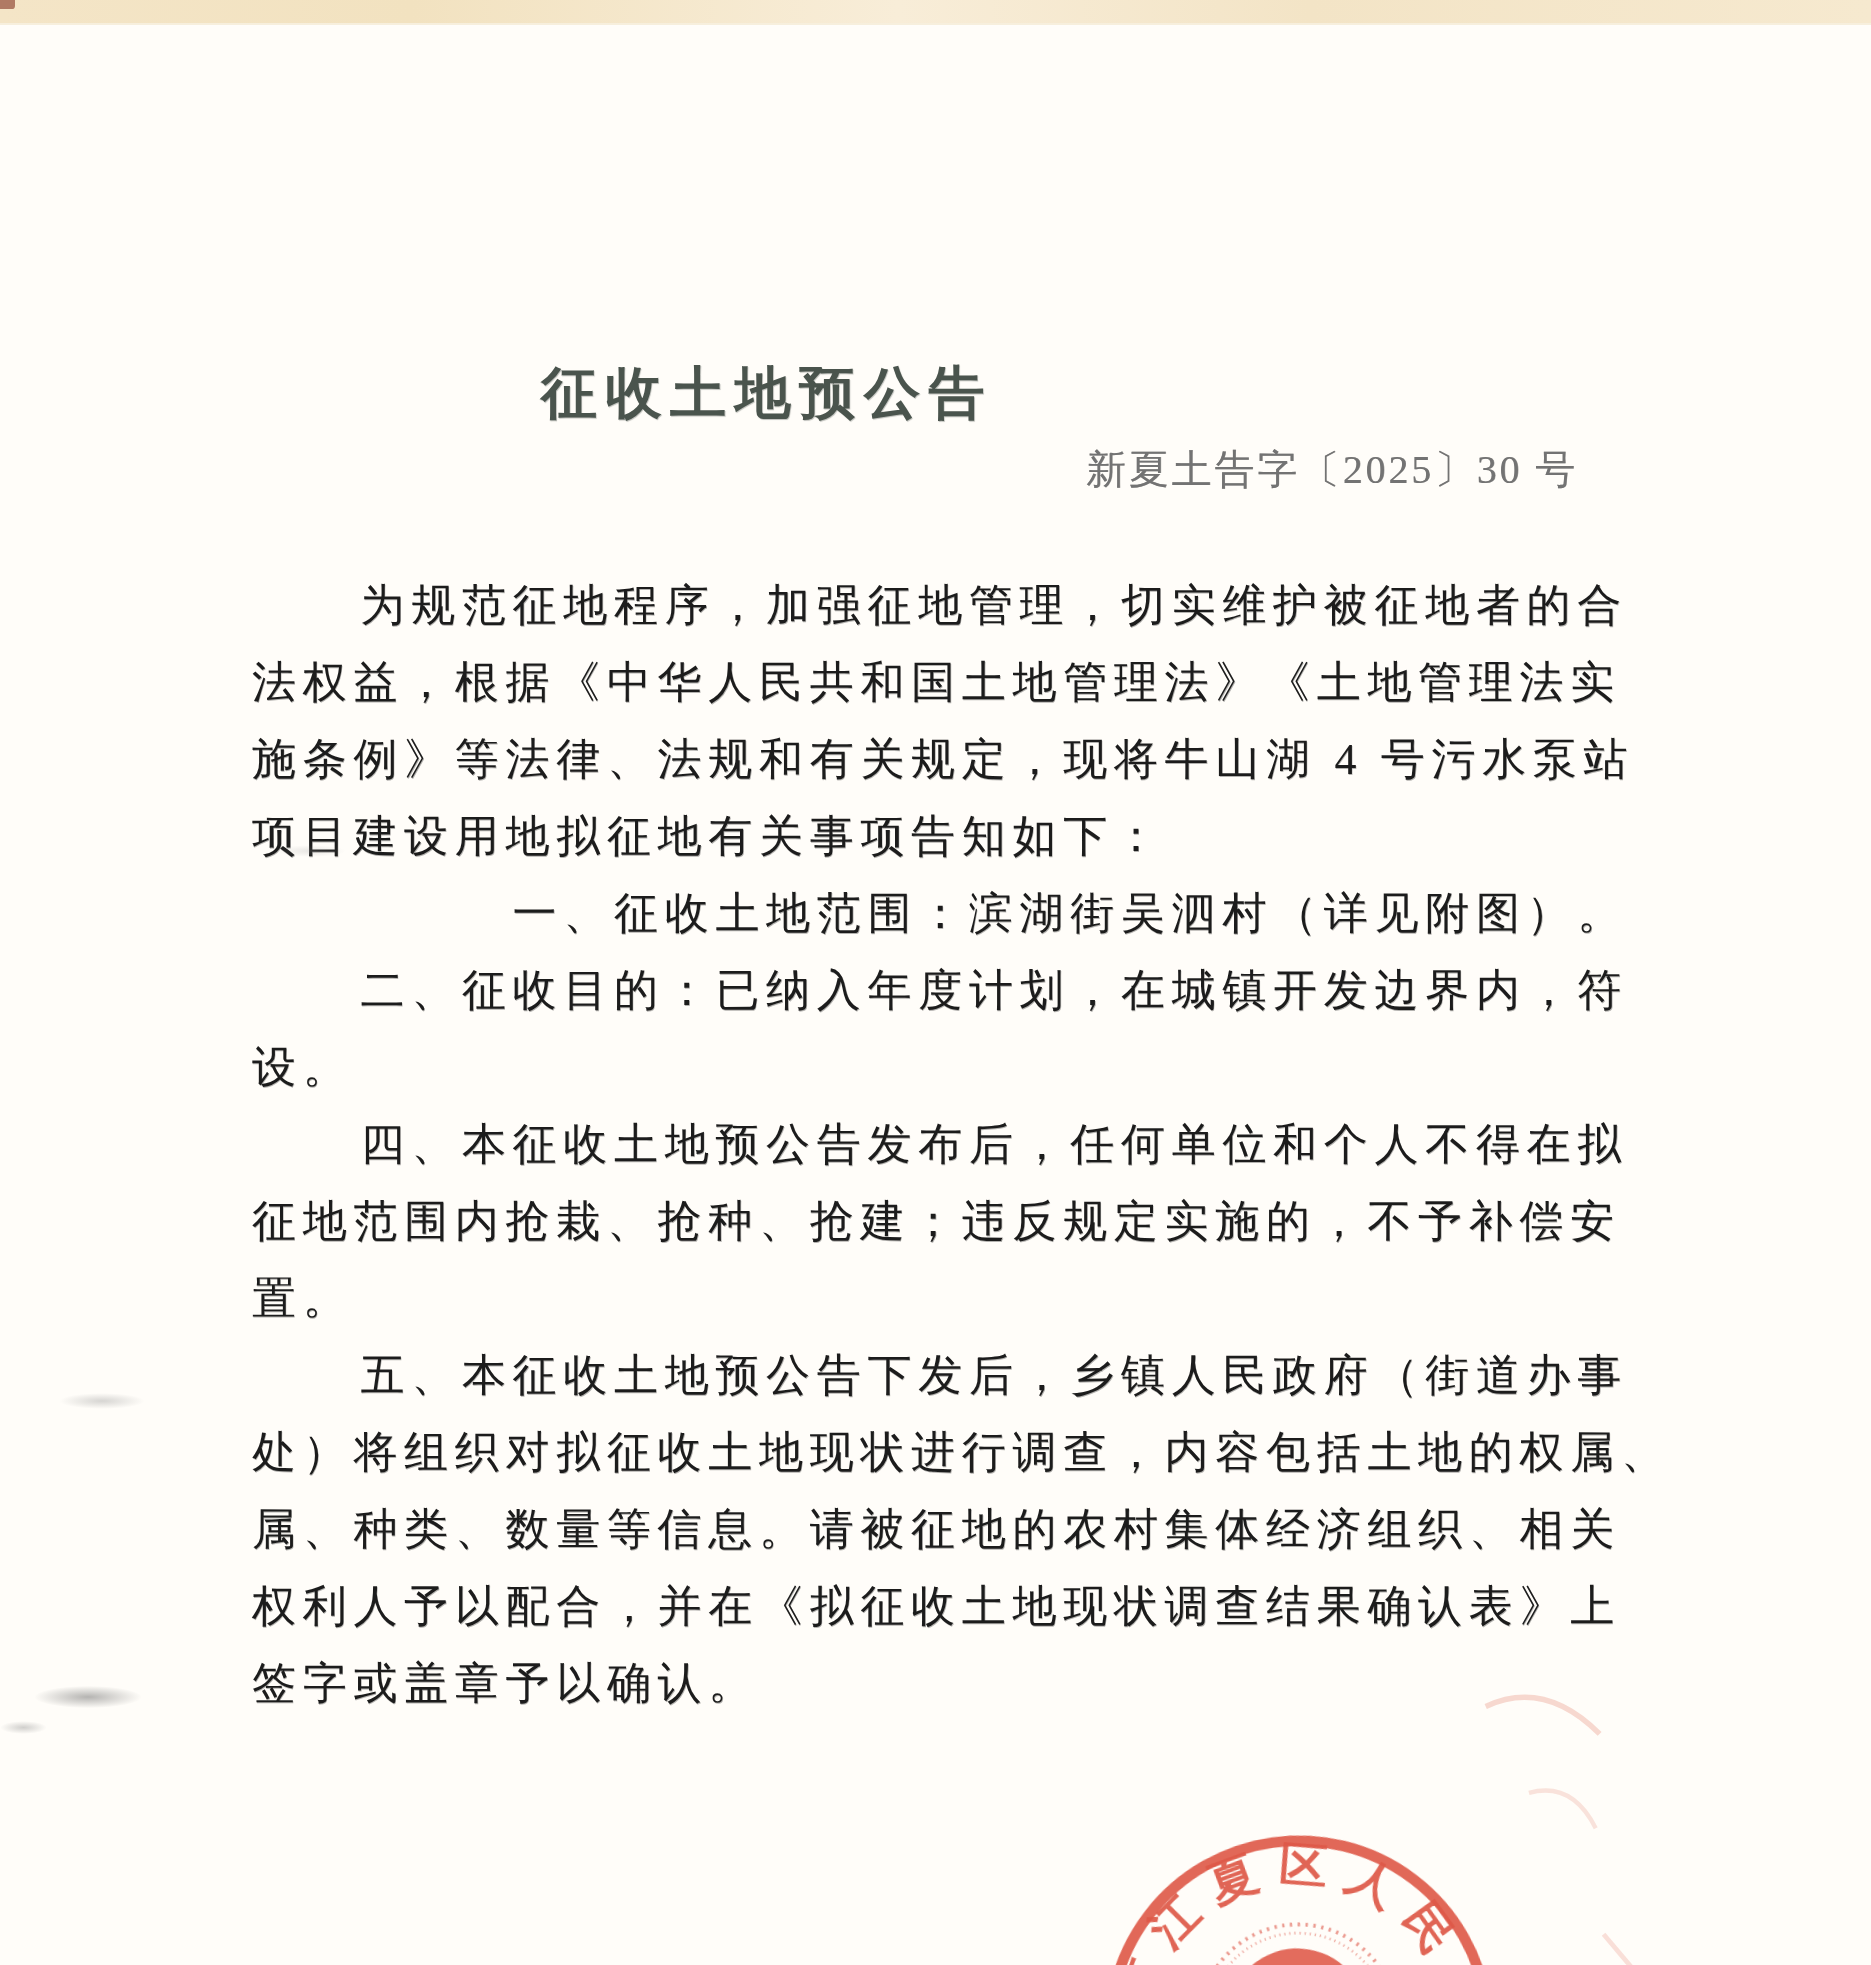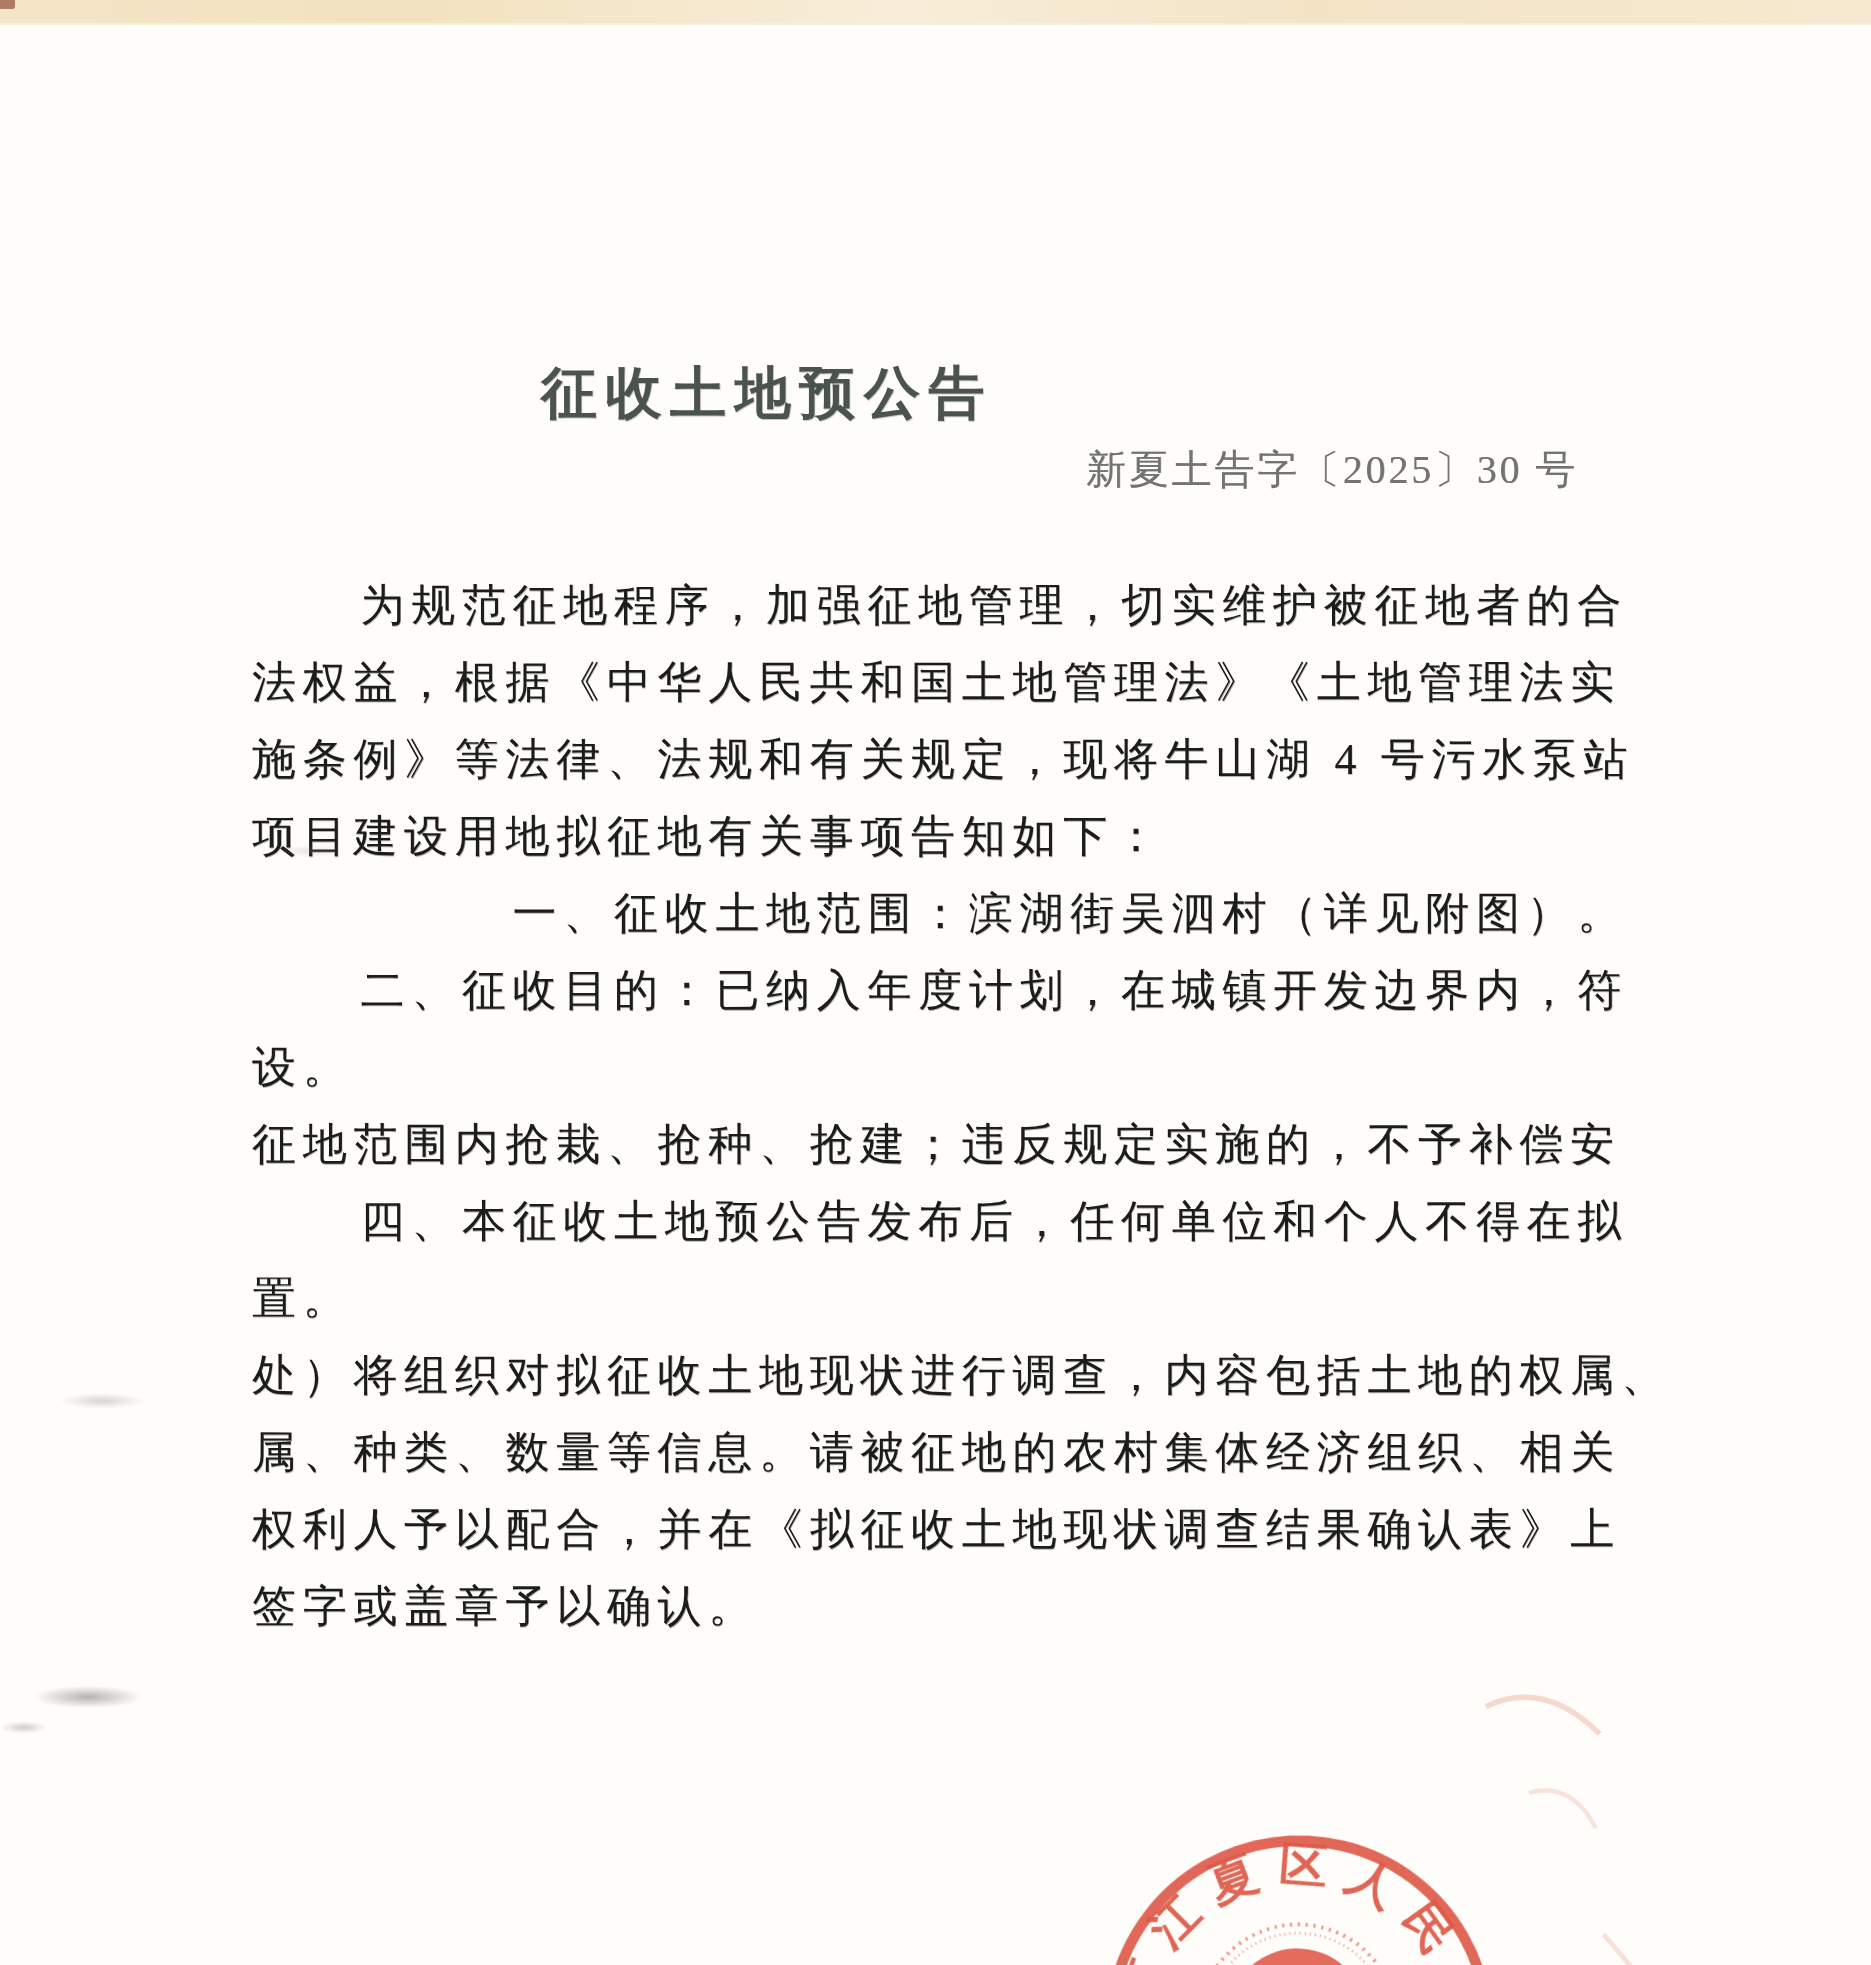--- a/index.html
+++ b/index.html
@@ -77,23 +77,24 @@
   <div class="doc-number">新夏土告字〔2025〕30 号</div>
 
   <div class="body-text">
     <div class="line indent">为规范征地程序，加强征地管理，切实维护被征地者的合</div>
     <div class="line">法权益，根据《中华人民共和国土地管理法》《土地管理法实</div>
     <div class="line">施条例》等法律、法规和有关规定，现将牛山湖 4 号污水泵站</div>
     <div class="line">项目建设用地拟征地有关事项告知如下：</div>
     <div class="line indent">一、征收土地范围：滨湖街吴泗村（详见附图）。</div>
     <div class="line indent">二、征收目的：已纳入年度计划，在城镇开发边界内，符</div>
     <div class="line">设。</div>
+    <div class="line indent">四、本征收土地预公告发布后，任何单位和个人不得在拟</div>
     <div class="line">征地范围内抢栽、抢种、抢建；违反规定实施的，不予补偿安</div>
-    <div class="line indent">四、本征收土地预公告发布后，任何单位和个人不得在拟</div>
     <div class="line">置。</div>
+    <div class="line indent">五、本征收土地预公告下发后，乡镇人民政府（街道办事</div>
     <div class="line">处）将组织对拟征收土地现状进行调查，内容包括土地的权属、</div>
     <div class="line">属、种类、数量等信息。请被征地的农村集体经济组织、相关</div>
     <div class="line">权利人予以配合，并在《拟征收土地现状调查结果确认表》上</div>
     <div class="line">签字或盖章予以确认。</div>
   </div>
 
   <svg class="seal" viewBox="0 0 1034 1034" xmlns="http://www.w3.org/2000/svg">
 
     <circle cx="517" cy="517" r="482" fill="none" stroke="#d9402e" stroke-width="27" opacity="0.9"></circle>
 

